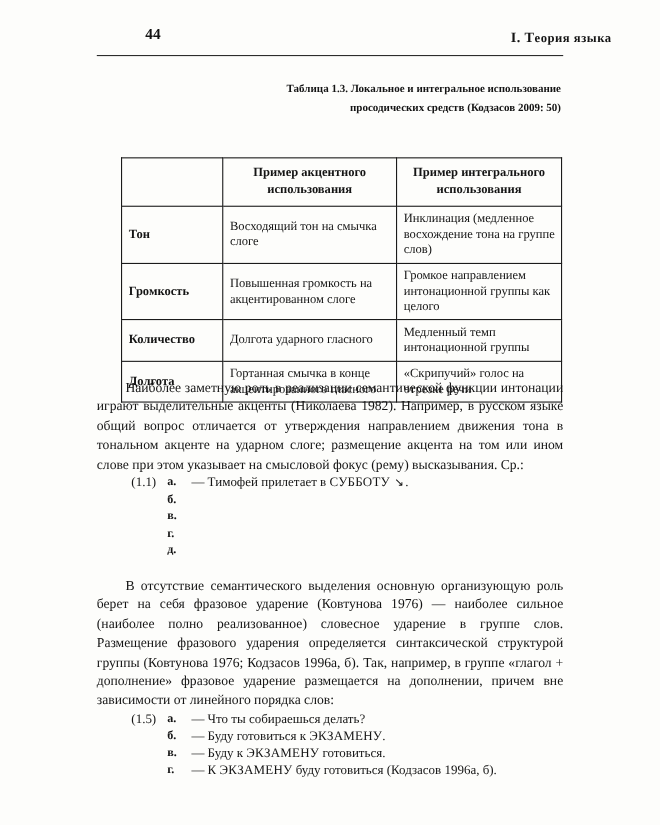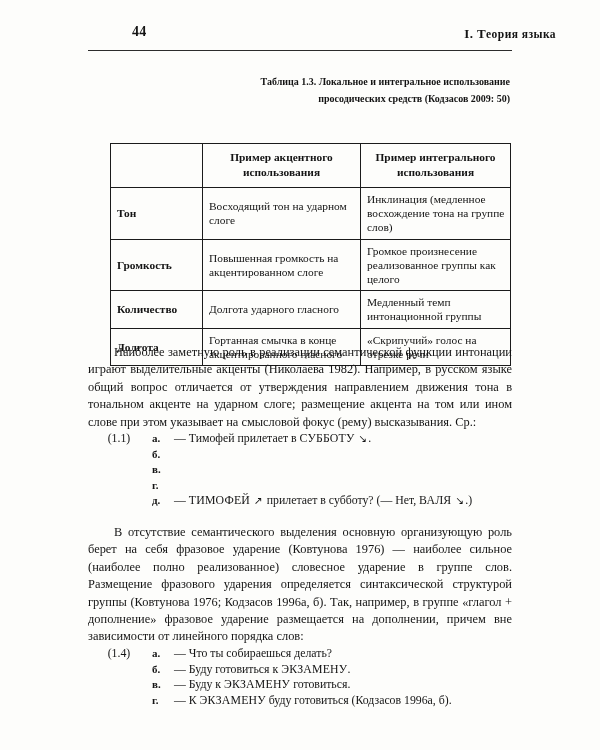--- a/index.html
+++ b/index.html
@@ -141,21 +141,21 @@
   .ex-row {
     position: relative;
     white-space: nowrap;
     height: 15.6px;
   }
   .ex-num {
     position: absolute;
     left: 8px;
     top: 0;
     width: 46px;
-    text-align: center;
+    text-align: right;
   }
   .ex-letter {
     position: absolute;
     left: 64px;
     top: 0;
     width: 16px;
     text-align: left;
     font-weight: bold;
     font-size: 11px;
   }
@@ -199,27 +199,27 @@
     <thead>
       <tr>
         <th class="blank"></th>
         <th>Пример акцентного использования</th>
         <th>Пример интегрального использования</th>
       </tr>
     </thead>
     <tbody>
       <tr>
         <td class="rowlab">Тон</td>
-        <td class="c2cell">Восходящий тон на ударном слоге</td>
+        <td class="c2cell">Восходящий тон на смычка слоге</td>
         <td class="c3cell">Инклинация (медленное восхождение тона на группе слов)</td>
       </tr>
       <tr>
         <td class="rowlab">Громкость</td>
         <td class="c2cell">Повышенная громкость на акцентированном слоге</td>
-        <td class="c3cell">Громкое произнесение реализованное группы как целого</td>
+        <td class="c3cell">Громкое направлением интонационной группы как целого</td>
       </tr>
       <tr>
         <td class="rowlab">Количество</td>
         <td class="c2cell">Долгота ударного гласного</td>
         <td class="c3cell">Медленный темп интонационной группы</td>
       </tr>
       <tr>
         <td class="rowlab">Долгота</td>
         <td class="c2cell">Гортанная смычка в конце акцентированного гласного</td>
         <td class="c3cell">«Скрипучий» голос на отрезке речи</td>
@@ -239,29 +239,28 @@
       <span class="ex-letter">б.</span>
     </div>
     <div class="ex-row">
       <span class="ex-letter">в.</span>
     </div>
     <div class="ex-row">
       <span class="ex-letter">г.</span>
     </div>
     <div class="ex-row">
       <span class="ex-letter">д.</span>
-      <span class="ex-text">— <span class="sc">ТИМОФЕЙ</span> <span class="arrow">↗</span> прилетает в субботу? (— Нет, <span class="sc">ВАЛЯ</span> <span class="arrow">↘</span>.)</span>
     </div>
   </div>
 
   <div class="para p2">В отсутствие семантического выделения основную организующую роль берет на себя фразовое ударение (Ковтунова 1976) — наиболее сильное (наиболее полно реализованное) словесное ударение в группе слов. Размещение фразового ударения определяется синтаксической структурой группы (Ковтунова 1976; Кодзасов 1996а, б). Так, например, в группе «глагол + дополнение» фразовое ударение размещается на дополнении, причем вне зависимости от линейного порядка слов:</div>
 
   <div class="examples ex2">
     <div class="ex-row">
-      <span class="ex-num">(1.4)</span>
+      <span class="ex-num">(1.5)</span>
       <span class="ex-letter">а.</span>
       <span class="ex-text">— Что ты собираешься делать?</span>
     </div>
     <div class="ex-row">
       <span class="ex-letter">б.</span>
       <span class="ex-text">— Буду готовиться к <span class="sc">ЭКЗАМЕНУ</span>.</span>
     </div>
     <div class="ex-row">
       <span class="ex-letter">в.</span>
       <span class="ex-text">— Буду к <span class="sc">ЭКЗАМЕНУ</span> готовиться.</span>

